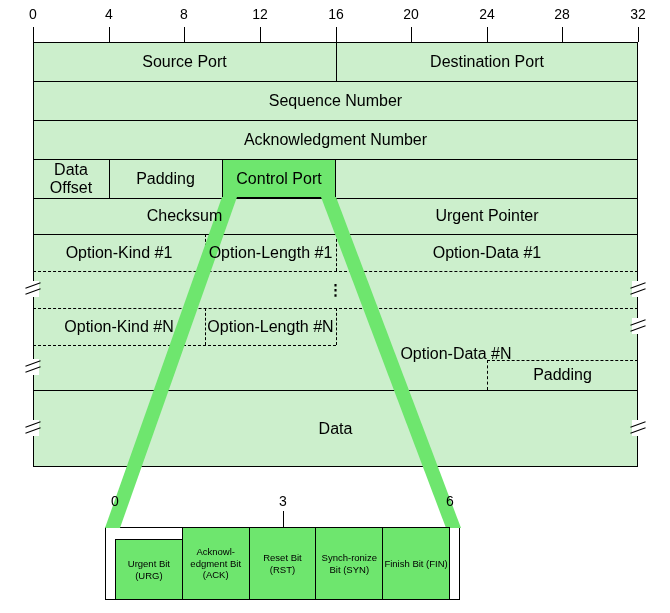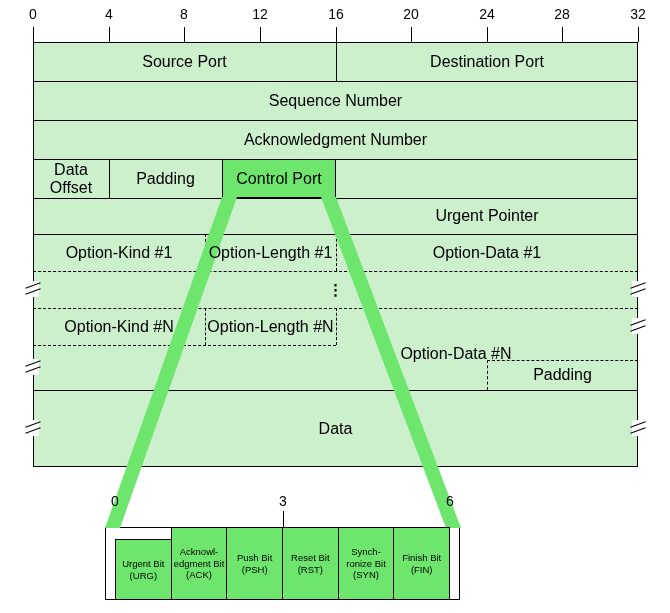--- a/index.html
+++ b/index.html
@@ -98,20 +98,21 @@
   <div class="brk" style="left:33px;  top:428px"></div>
   <div class="brk" style="left:638px; top:428px"></div>
 
   <div class="lbl" style="left:33px;  top:42px;  width:303px; height:39px">Source Port</div>
   <div class="lbl" style="left:336px; top:42px;  width:302px; height:39px">Destination Port</div>
   <div class="lbl" style="left:33px;  top:81px;  width:605px; height:39px">Sequence Number</div>
   <div class="lbl" style="left:33px;  top:120px; width:605px; height:39px">Acknowledgment Number</div>
   <div class="lbl" style="left:33px;  top:159px; width:76px;  height:39px">Data Offset</div>
   <div class="lbl" style="left:109px; top:159px; width:113px; height:39px">Padding</div>
   <div class="lbl" style="left:222px; top:159px; width:114px; height:39px">Control Port</div>
+  <div class="lbl" style="left:33px;  top:198px; width:303px; height:36px">Checksum</div>
   <div class="lbl" style="left:336px; top:198px; width:302px; height:36px">Urgent Pointer</div>
   <div class="lbl" style="left:33px;  top:234px; width:172px; height:37px">Option-Kind #1</div>
   <div class="lbl" style="left:205px; top:234px; width:131px; height:37px">Option-Length #1</div>
   <div class="lbl" style="left:336px; top:234px; width:302px; height:37px">Option-Data #1</div>
   <div class="lbl ellip" style="left:33px; top:271px; width:605px; height:37px">⋮</div>
   <div class="lbl" style="left:33px;  top:308px; width:172px; height:37px">Option-Kind #N</div>
   <div class="lbl" style="left:205px; top:308px; width:131px; height:37px">Option-Length #N</div>
   <div class="lbl" style="left:356px; top:343px; width:200px; height:22px">Option-Data #N</div>
   <div class="lbl" style="left:487px; top:360px; width:151px; height:30px">Padding</div>
   <div class="lbl" style="left:33px;  top:390px; width:605px; height:77px">Data</div>
@@ -121,19 +122,18 @@
   <span class="num" style="left:450px; top:493px">6</span>
 
   <div class="tick" style="left:115px; top:511px; height:16px"></div>
   <div class="tick" style="left:283px; top:511px; height:16px"></div>
   <div class="tick" style="left:450px; top:511px; height:16px"></div>
 
   <div class="dbox" style="left:105px; top:527px; width:355px; height:73px"></div>
   <div class="dcells" style="left:115px; top:527px; width:335px; height:73px">
     <div class="dcell">Urgent Bit (URG)</div>
     <div class="dcell">Acknowl-edgment Bit (ACK)</div>
-    <div class="dcell">Push Bit (PSH)</div>
     <div class="dcell">Reset Bit (RST)</div>
     <div class="dcell">Synch-ronize Bit (SYN)</div>
     <div class="dcell">Finish Bit (FIN)</div>
   </div>
 
 </div>
 
 </body></html>

